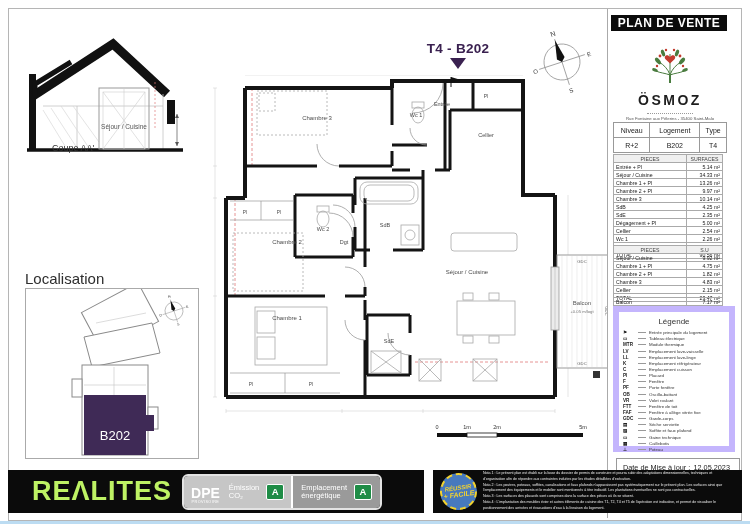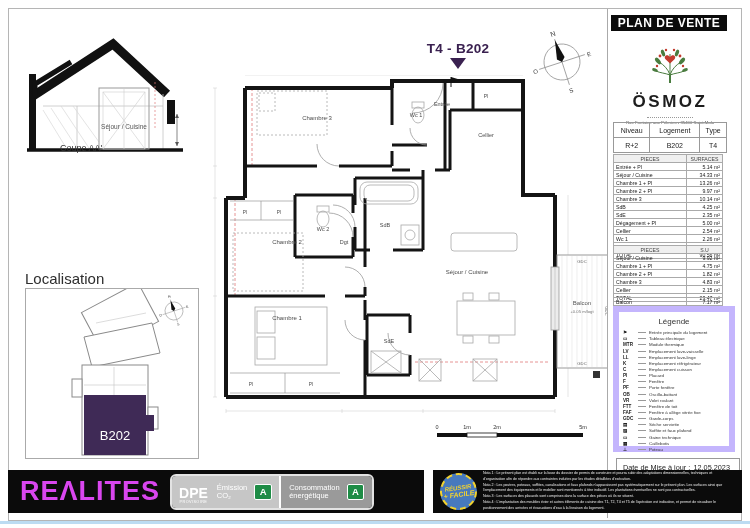--- a/index.html
+++ b/index.html
@@ -4,21 +4,21 @@
 <style>
   html,body{margin:0;padding:0;background:#fff;font-family:"Liberation Sans",sans-serif;}
   .page{position:relative;width:750px;height:528px;background:#fff;overflow:hidden;}
   .sheet{position:absolute;left:8px;top:8px;width:732px;height:511px;border:1px solid #b5b5b5;background:#fff;}
   .blue-edge{position:absolute;left:0;top:521px;width:750px;height:3px;background:#bcdcf2;}
 
   
   .sidebar{position:absolute;left:607px;top:9px;width:132px;height:509px;border-left:1px solid #aaa;background:#fff;}
   .pdv{position:absolute;left:3px;top:6px;width:116px;height:16px;background:#0b0b0b;color:#fff;display:flex;align-items:center;justify-content:center;font-weight:bold;font-size:12px;letter-spacing:.5px;}
   .brand{position:absolute;left:0;top:36px;width:124px;text-align:center;}
-  .brand-name{font-weight:bold;font-size:17px;letter-spacing:2.5px;color:#1d1d1d;margin-top:1px;}
+  .brand-name{font-weight:bold;font-size:14px;letter-spacing:2.5px;color:#1d1d1d;margin-top:1px;}
   .brand-deco{height:3px;border-bottom:1px dotted #999;width:46px;margin:2px auto 2px auto;}
   .brand-addr{font-size:4.3px;color:#555;}
   .info-table{position:absolute;left:5px;top:113px;width:114px;border-collapse:collapse;}
   .info-table td{border:1px solid #999;font-size:7px;color:#222;text-align:center;height:12px;}
   table.mini{border-collapse:collapse;}
   table.mini td{border:1px solid #aaa;font-size:5.2px;color:#222;height:5.4px;padding:0.5px 2px;}
   table.mini td.hd{background:#f0f0f0;text-align:center;color:#444;}
   table.mini td.val{text-align:right;}
   .surf-table{position:absolute;left:5px;top:145px;width:110px;}
   .su-table{position:absolute;left:5px;top:236px;width:110px;}
@@ -28,32 +28,32 @@
   .legend-item{display:flex;align-items:flex-end;height:6.15px;}
   .legend-sym{width:15px;font-size:4.6px;font-weight:bold;color:#222;line-height:5px;}
   .legend-lead{flex:1;border-bottom:.5px solid #999;margin:0 3px 2px 0;}
   .legend-lbl{width:76px;font-size:4.4px;color:#333;line-height:5px;white-space:nowrap;overflow:hidden;}
   .date-box{position:absolute;left:8px;top:449px;width:122px;height:17px;border:1px solid #999;display:flex;align-items:center;font-size:7.3px;color:#222;}
   .date-box .lbl{padding-left:6px;}
   .date-box .val{margin-left:auto;padding-right:9px;}
 
   
   .coupe{position:absolute;left:15px;top:28px;}
-  .coupe-caption{position:absolute;left:60px;top:143px;font-size:9px;color:#333;}
+  .coupe-caption{position:absolute;left:52px;top:143px;font-size:9px;color:#333;}
   .unit-banner{position:absolute;left:398px;top:41px;width:120px;text-align:center;}
   .unit-title{font-weight:bold;font-size:13.5px;color:#3a2150;letter-spacing:.3px;}
   .unit-tri{width:0;height:0;border-left:8px solid transparent;border-right:8px solid transparent;border-top:11px solid #3a2150;margin:2px auto 0 auto;}
   .compass{position:absolute;left:526px;top:26px;}
   .plan{position:absolute;left:205px;top:75px;}
   .loc-title{position:absolute;left:25px;top:270px;font-size:15px;color:#2e2e2e;}
   .loc-box{position:absolute;left:25px;top:288px;width:172px;height:169px;border:1px solid #aaa;}
 
   
   .bar-left{position:absolute;left:8px;top:470px;width:416px;height:43px;background:#0b0b0b;display:flex;align-items:center;}
-  .realites{margin-left:12px;color:#d946ef;font-weight:bold;font-size:27px;letter-spacing:1px;white-space:nowrap;}
+  .realites{margin-left:24px;color:#bef264;font-weight:bold;font-size:27px;letter-spacing:1px;white-space:nowrap;}
   .dpe-box{margin-left:10px;display:flex;align-items:stretch;height:32px;border:2px solid #e3e3e3;border-radius:6px;overflow:hidden;}
   .dpe-seg1{background:#c6c6c6;display:flex;flex-direction:column;align-items:center;justify-content:center;padding:0 7px;}
   .dpe-title{color:#fff;font-weight:bold;font-size:14px;line-height:13px;margin-top:8px;}
   .dpe-sub{color:#fff;font-size:3.8px;letter-spacing:.4px;}
   .dpe-seg2{background:#c6c6c6;display:flex;align-items:center;padding:0 7px 0 2px;}
   .dpe-seg3{background:#9a9a9a;display:flex;align-items:center;padding:0 8px;}
   .dpe-lbl{color:#fff;font-size:7.5px;line-height:8px;}
   .dpe-grade{margin-left:7px;background:#1e8c46;border:1px solid #fff;border-radius:2px;color:#fff;font-weight:bold;font-size:9.5px;padding:1.5px 4.5px;}
   .dpe-div{width:2px;background:#fff;}
   .bar-right{position:absolute;left:433px;top:470px;width:309px;height:43px;background:#0b0b0b;display:flex;align-items:center;}
@@ -516,21 +516,21 @@
       <div class="dpe-seg2">
         <div class="dpe-lbl">
           <div>Émission</div>
           <div>CO₂</div>
         </div>
         <div class="dpe-grade">A</div>
       </div>
       <div class="dpe-div"></div>
       <div class="dpe-seg3">
         <div class="dpe-lbl">
-          <div>Consommation</div>
+          <div>Emplacement</div>
           <div>énergétique</div>
         </div>
         <div class="dpe-grade">A</div>
       </div>
     </div>
   </div>
 
   <div class="bar-right">
     <div class="seal">
       <div class="seal-l1">RÉUSSIR</div>

